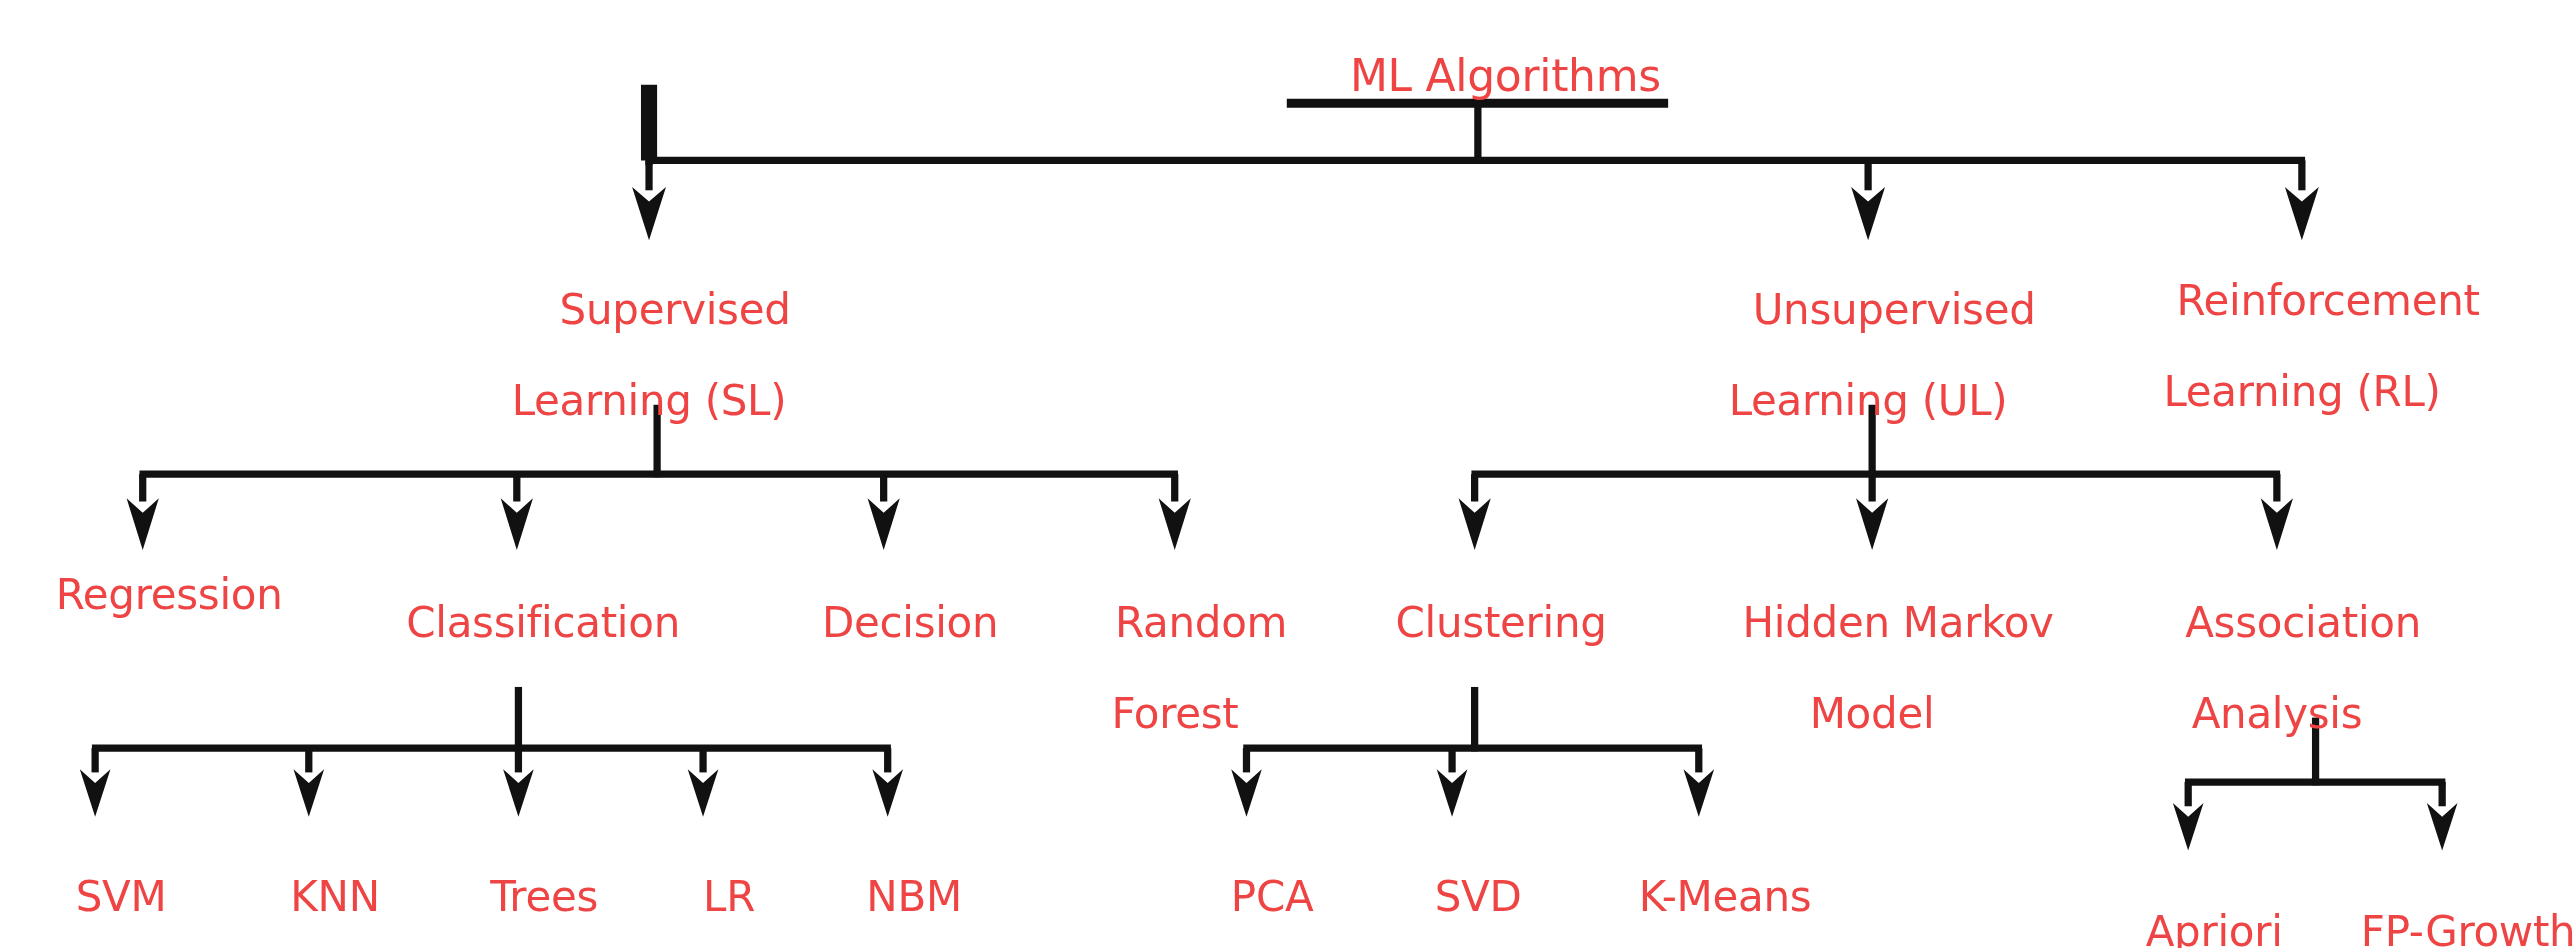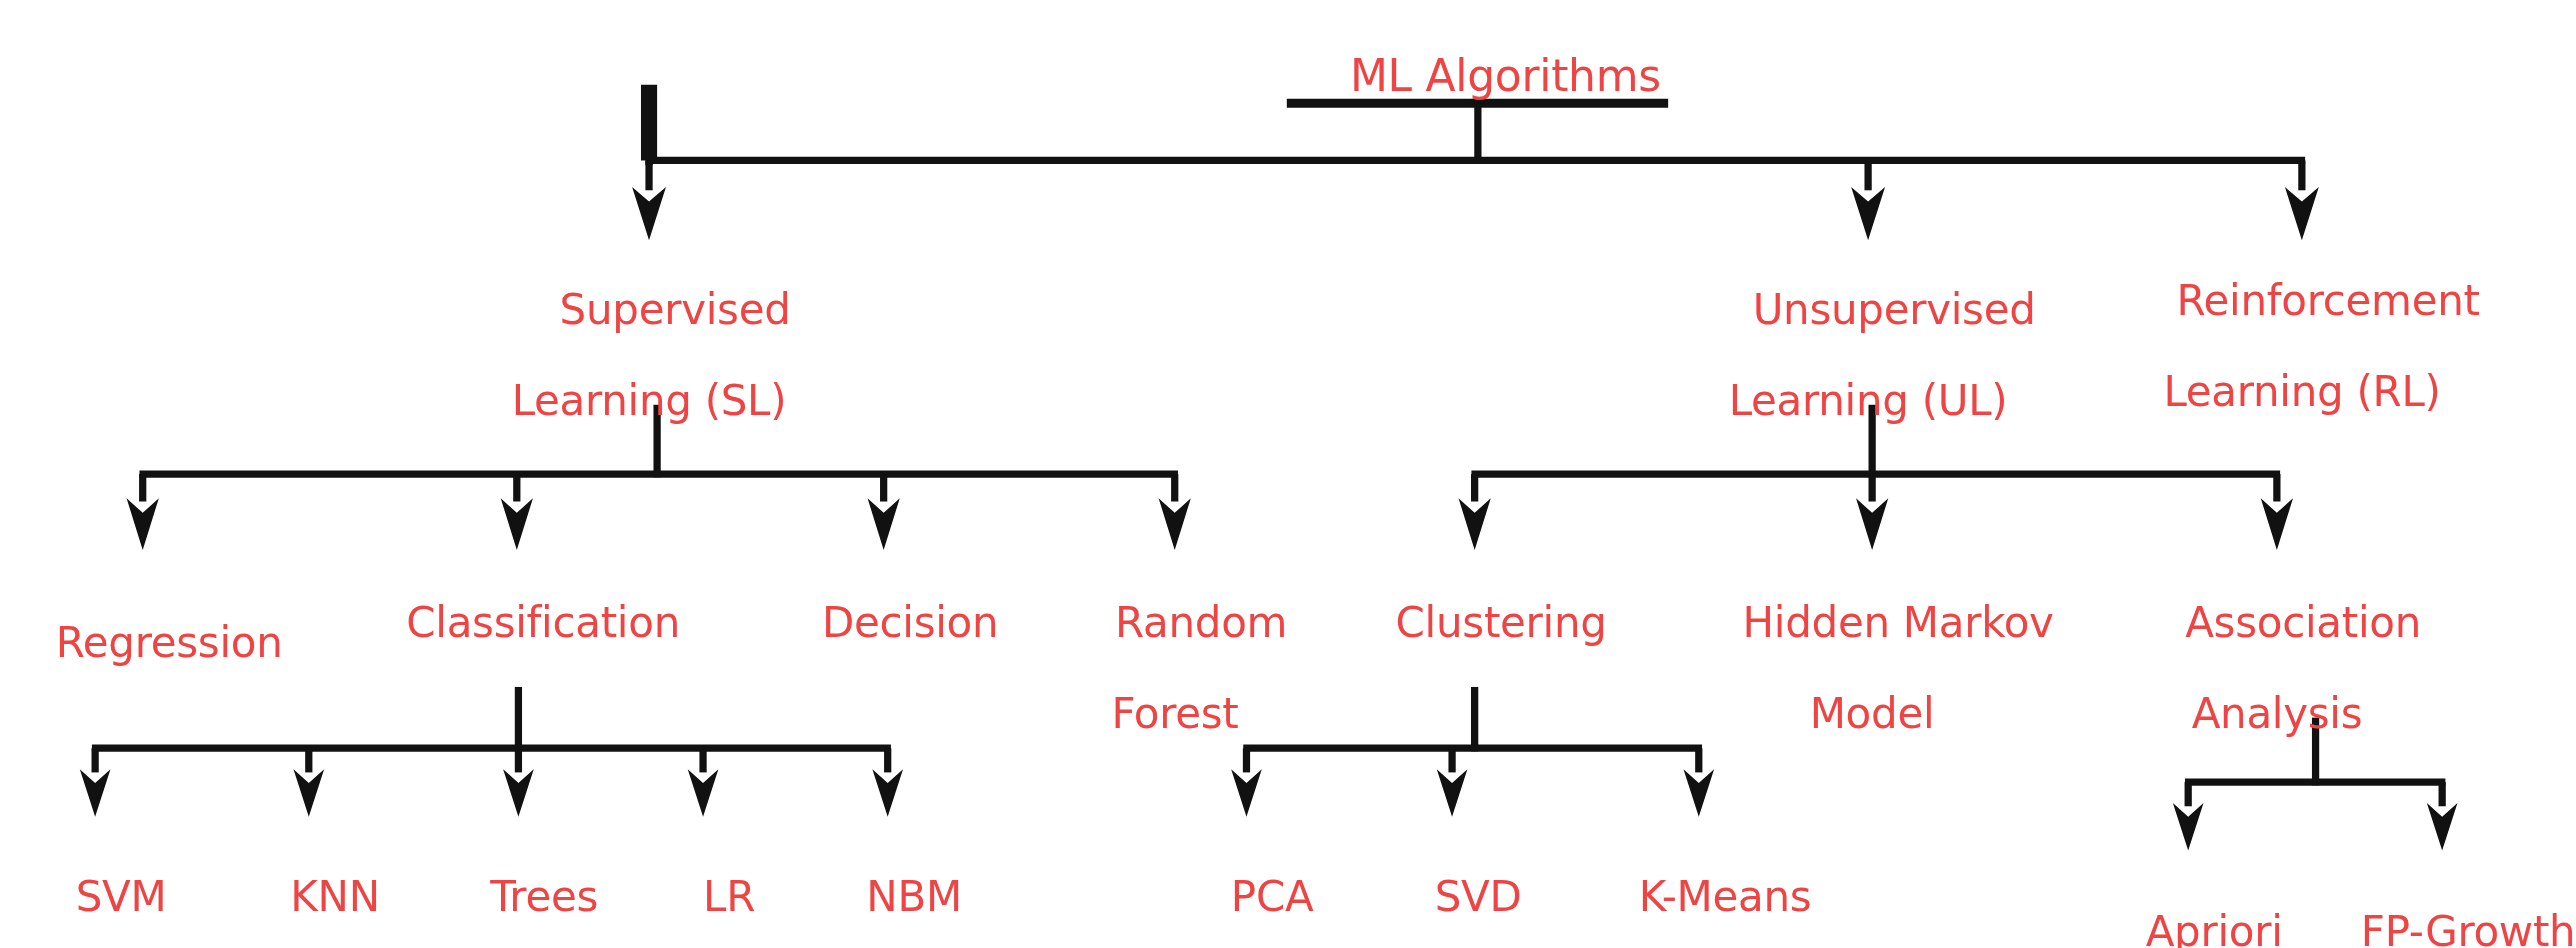--- a/index.html
+++ b/index.html
@@ -203,21 +203,21 @@
   <div class="node-label" style="left:1868px; top:242px;">
     <span>Unsupervised</span>
     <span class="line2">Learning (UL)</span>
   </div>
 
   <div class="node-label" style="left:2302px; top:233px;">
     <span>Reinforcement</span>
     <span class="line2">Learning (RL)</span>
   </div>
 
-  <div class="node-label" style="left:143px; top:575px;">
+  <div class="node-label" style="left:143px; top:527px;">
     <span>Regression</span>
   </div>
 
   <div class="node-label" style="left:517px; top:555px;">
     <span>Classification</span>
   </div>
 
   <div class="node-label" style="left:884px; top:555px;">
     <span>Decision</span>
   </div>

